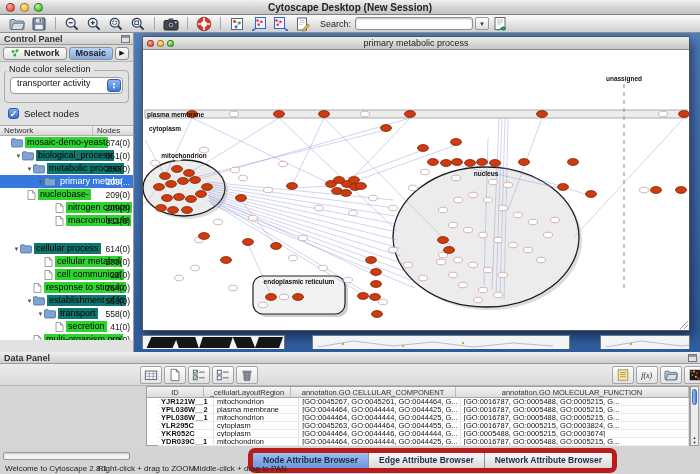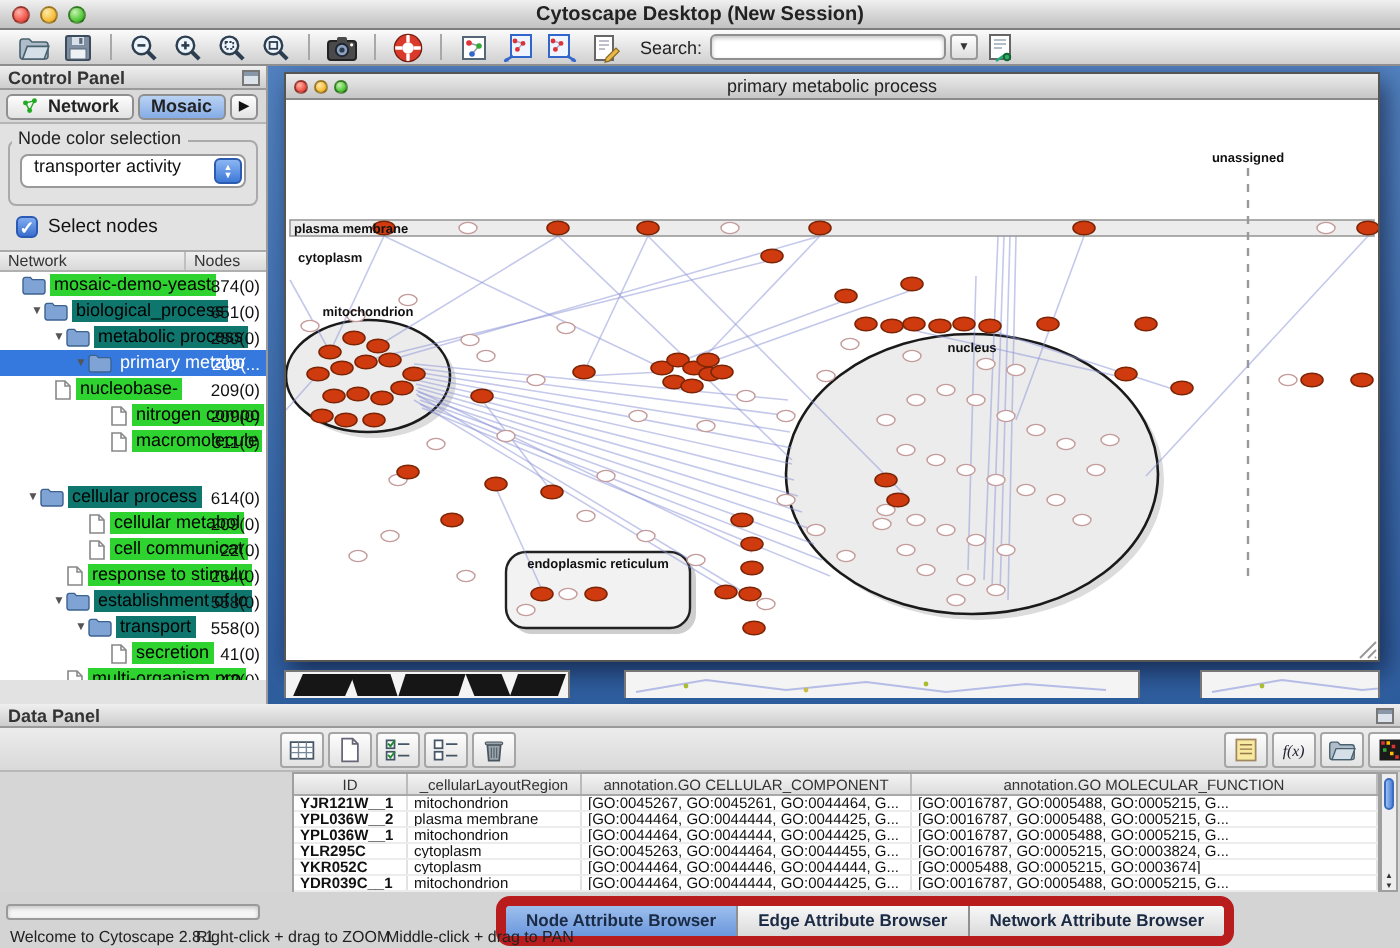--- a/index.html
+++ b/index.html
@@ -90,21 +90,21 @@
   .dark-shape { position:absolute; top:1px; background:#161616; }
 
   
   .dpanel { position:absolute; left:0; top:352px; width:700px; height:94px; background:#d6d6d6; }
   .dp-toolbar { position:absolute; left:0; top:12px; width:700px; height:22px; background:linear-gradient(#ececec,#d9d9d9); border-bottom:1px solid #b8b8b8; }
   .dp-btn { position:absolute; top:2px; width:22px; height:18px; border:1px solid #a5a5a5; border-radius:2px;
     background:linear-gradient(#fdfdfd,#e2e2e2); display:flex; align-items:center; justify-content:center;text-align:right; }
   .dtable { position:absolute; left:146px; top:34px; width:544px; height:60px; background:#fff; border:1px solid #9f9f9f; font-size:7.5px; }
   .dt-head { display:flex; height:11px; background:linear-gradient(#f4f4f4,#dcdcdc); border-bottom:1px solid #a8a8a8; }
   .dt-head div { border-right:1px solid #bbb; text-align:center; color:#333; line-height:11px; overflow:hidden; white-space:nowrap; }
-  .dt-row { display:flex; height:8px; border-bottom:1px solid #ececec; }
+  .dt-row { display:flex; height:8px; border-bottom:1px solid #ececec;margin-left:11px; }
   .dt-row div { border-right:1px solid #e2e2e2; line-height:8px; padding-left:3px; overflow:hidden; white-space:nowrap; color:#111; }
   .dt-row div:first-child { font-weight:bold; }
   .vscroll { position:absolute; left:690px; top:34px; width:9px; height:60px; background:#eee; border:1px solid #9f9f9f; }
   .vthumb { position:absolute; left:1px; top:2px; width:5px; height:16px; border-radius:3px;
     background:linear-gradient(90deg,#9cc0f2,#4e82d8); border:1px solid #3a6cc0; }
   .varrows { position:absolute; left:0; bottom:0; width:7px; font-size:4px; color:#333; text-align:center; line-height:5px; }
 
   
   .bottom { position:absolute; left:0; top:446px; width:700px; height:28px; background:#d4d4d4; }
   .attr-tabs { position:absolute; left:248px; top:2px; display:flex; border:5px solid #b91c1c; border-radius:7px; overflow:hidden; }

